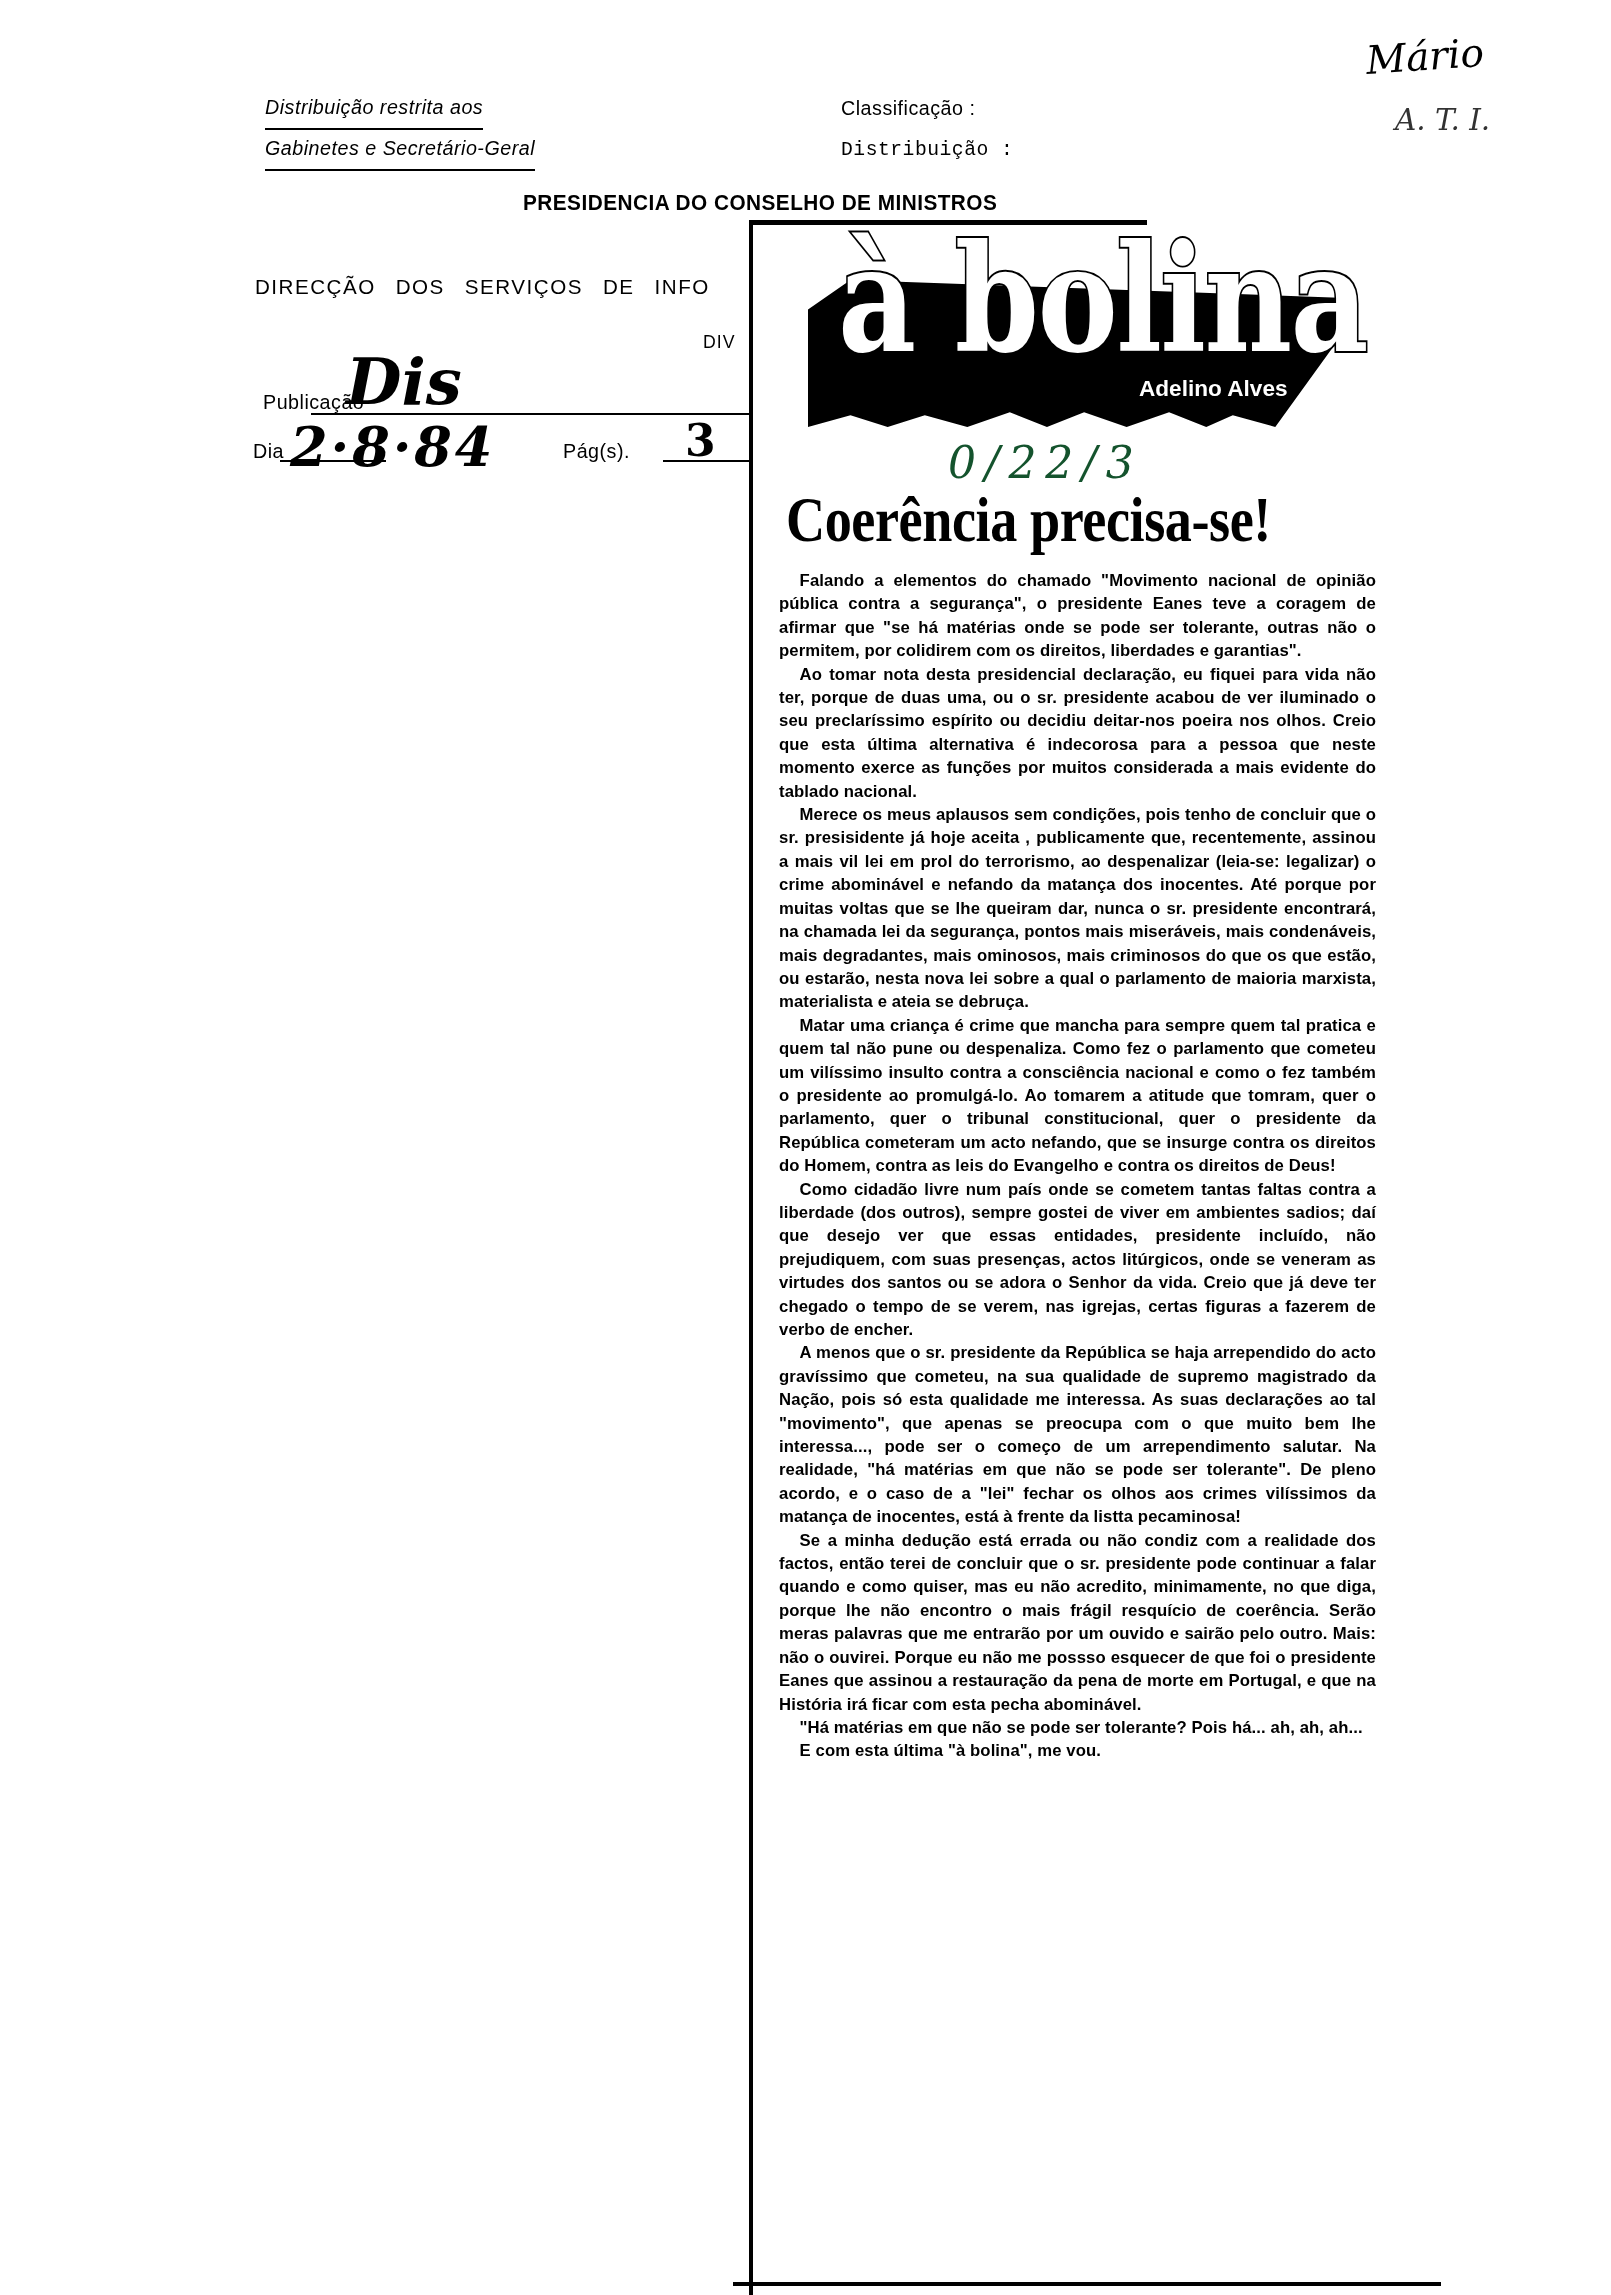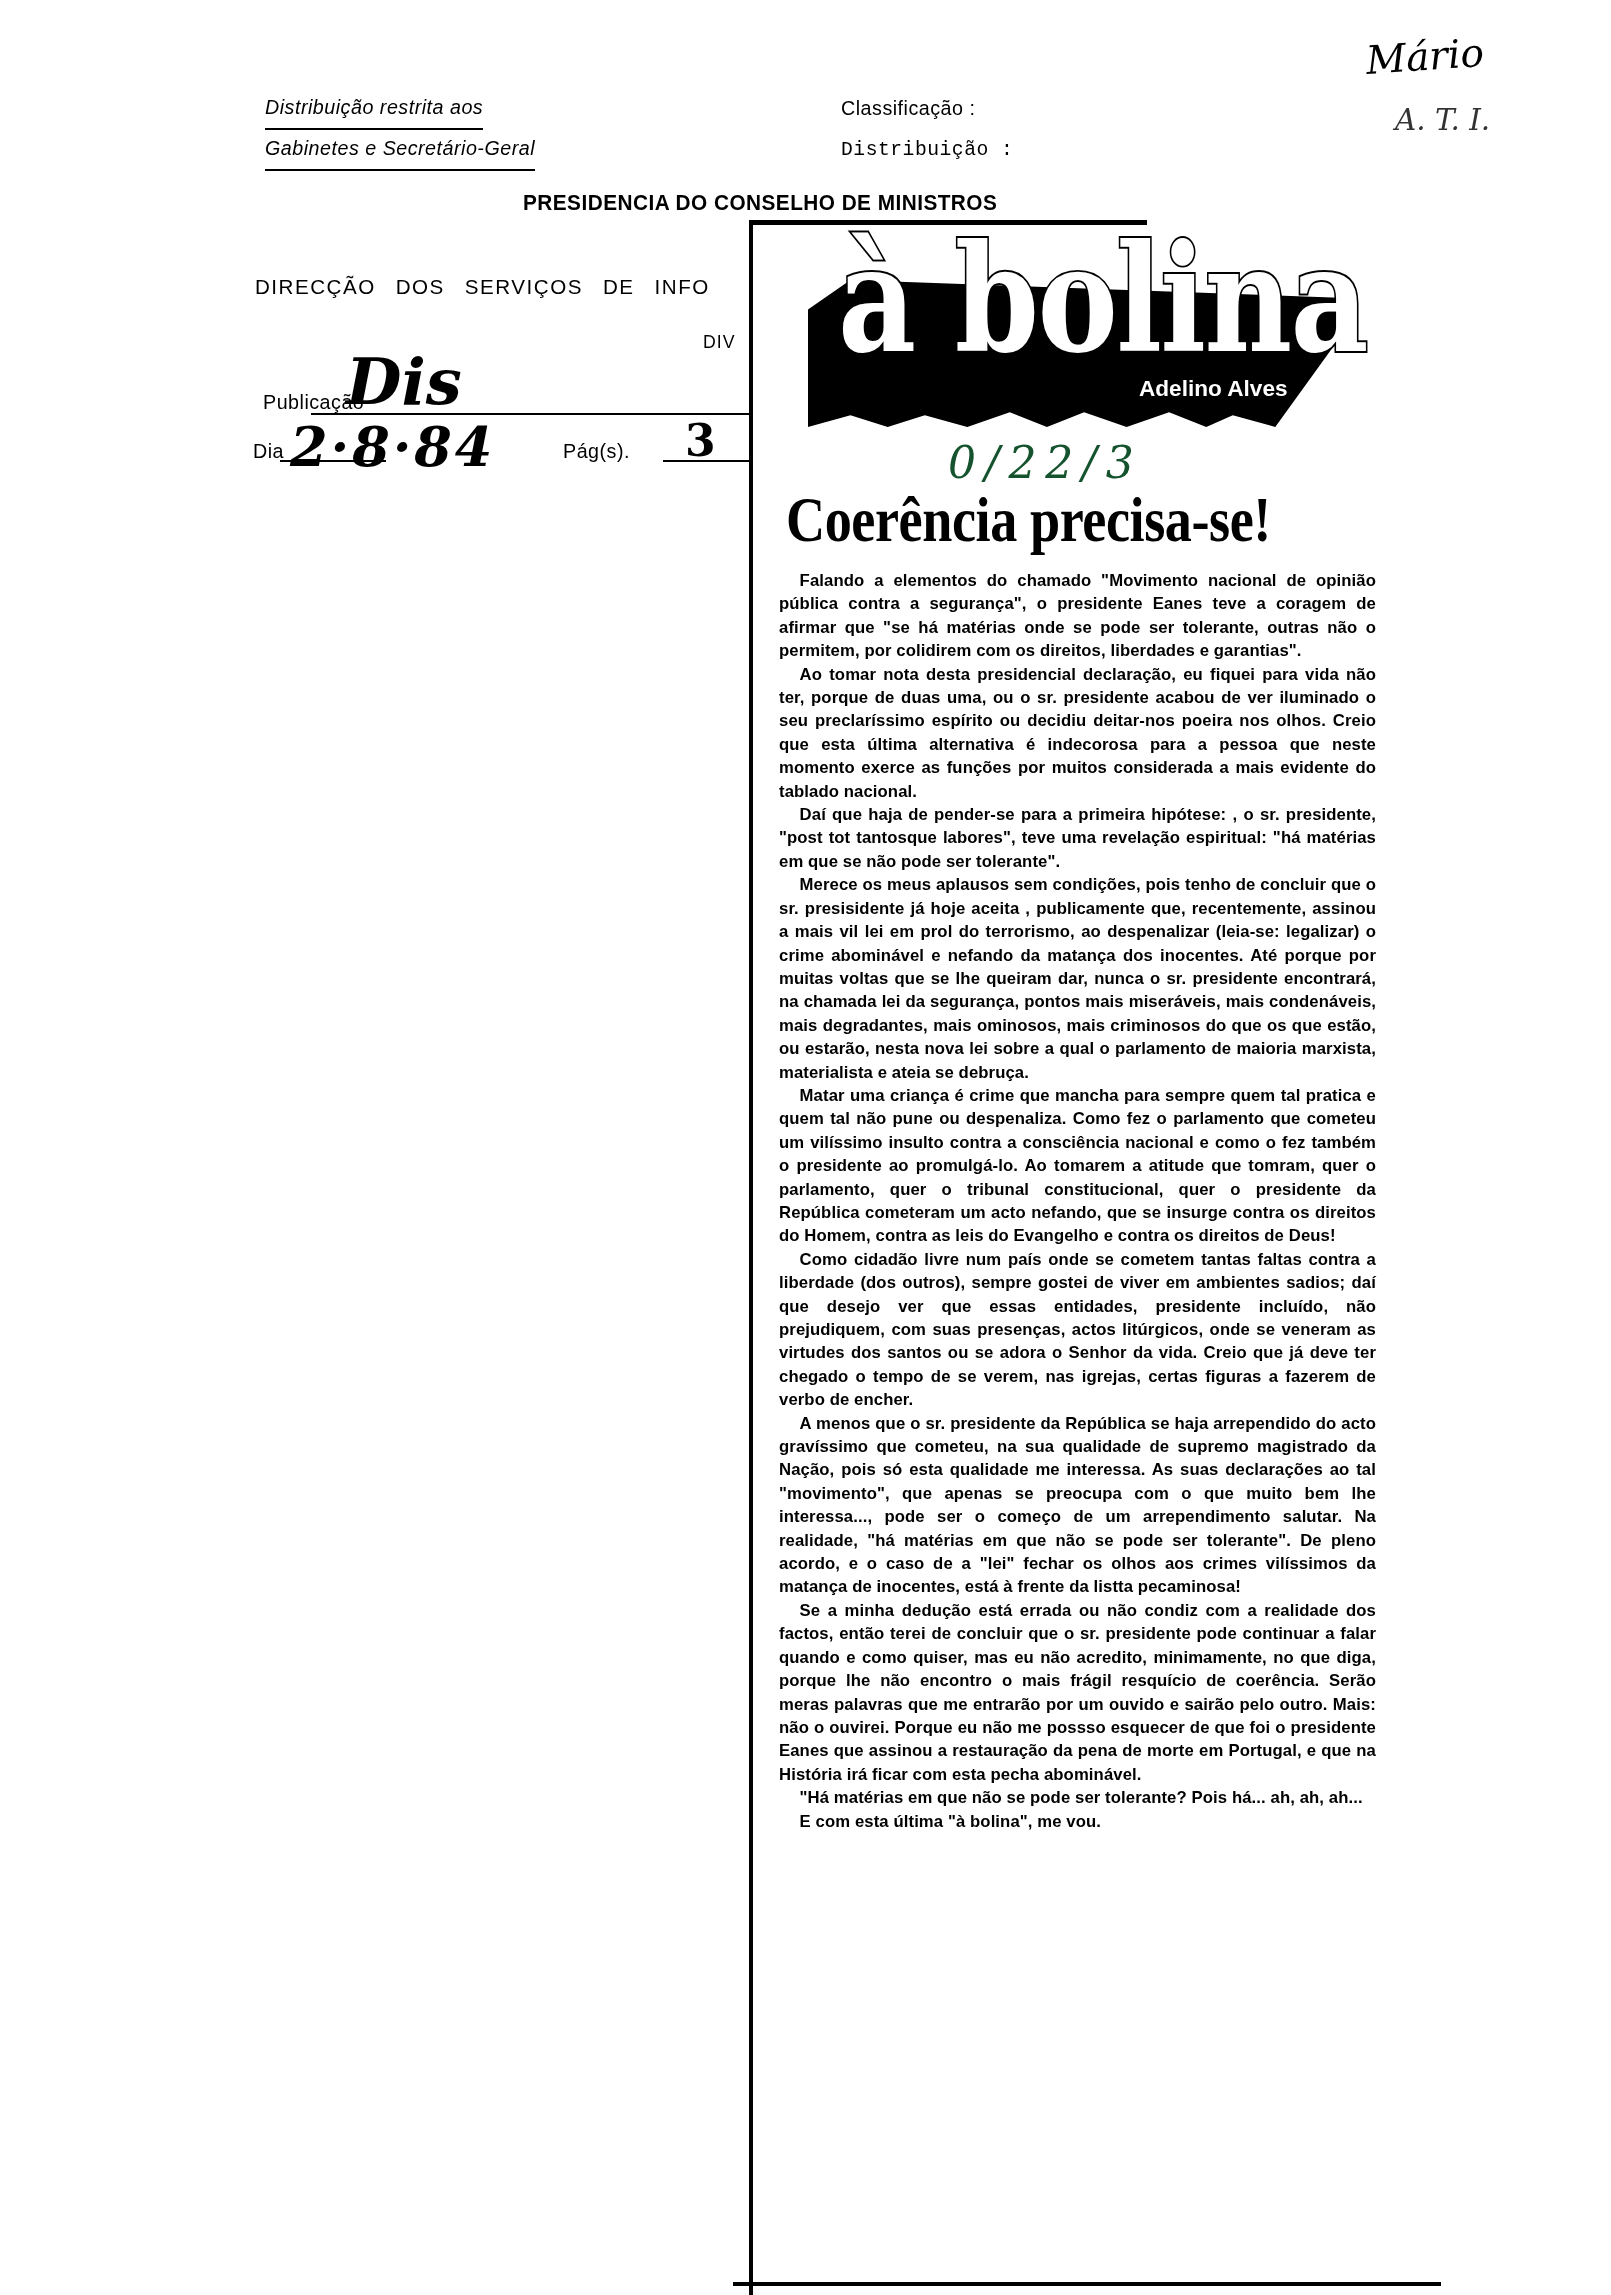--- a/index.html
+++ b/index.html
@@ -84,21 +84,20 @@
   <div class="mast-author">Adelino Alves</div>
 </div>
 
 <div class="handnum">0/22/3</div>
 
 <div class="headline">Coerência precisa-se!</div>
 
 <div class="body">
   <p>Falando a elementos do chamado "Movimento nacional de opinião pública contra a segurança", o presidente Eanes teve a coragem de afirmar que "se há matérias onde se pode ser tolerante, outras não o permitem, por colidirem com os direitos, liberdades e garantias".</p>
   <p>Ao tomar nota desta presidencial declaração, eu fiquei para vida não ter, porque de duas uma, ou o sr. presidente acabou de ver iluminado o seu preclaríssimo espírito ou decidiu deitar-nos poeira nos olhos. Creio que esta última alternativa é indecorosa para a pessoa que neste momento exerce as funções por muitos considerada a mais evidente do tablado nacional.</p>
-  <p>Daí que haja de pender-se para a primeira hipótese: , o sr. presidente, "post tot tantosque labores", teve uma revelação espiritual: "há matérias em que se não pode ser tolerante".</p>
   <p>Merece os meus aplausos sem condições, pois tenho de concluir que o sr. presisidente já hoje aceita , publicamente que, recentemente, assinou a mais vil lei em prol do terrorismo, ao despenalizar (leia-se: legalizar) o crime abominável e nefando da matança dos inocentes. Até porque por muitas voltas que se lhe queiram dar, nunca o sr. presidente encontrará, na chamada lei da segurança, pontos mais miseráveis, mais condenáveis, mais degradantes, mais ominosos, mais criminosos do que os que estão, ou estarão, nesta nova lei sobre a qual o parlamento de maioria marxista, materialista e ateia se debruça.</p>
   <p>Matar uma criança é crime que mancha para sempre quem tal pratica e quem tal não pune ou despenaliza. Como fez o parlamento que cometeu um vilíssimo insulto contra a consciência nacional e como o fez também o presidente ao promulgá-lo. Ao tomarem a atitude que tomram, quer o parlamento, quer o tribunal constitucional, quer o presidente da República cometeram um acto nefando, que se insurge contra os direitos do Homem, contra as leis do Evangelho e contra os direitos de Deus!</p>
   <p>Como cidadão livre num país onde se cometem tantas faltas contra a liberdade (dos outros), sempre gostei de viver em ambientes sadios; daí que desejo ver que essas entidades, presidente incluído, não prejudiquem, com suas presenças, actos litúrgicos, onde se veneram as virtudes dos santos ou se adora o Senhor da vida. Creio que já deve ter chegado o tempo de se verem, nas igrejas, certas figuras a fazerem de verbo de encher.</p>
   <p>A menos que o sr. presidente da República se haja arrependido do acto gravíssimo que cometeu, na sua qualidade de supremo magistrado da Nação, pois só esta qualidade me interessa. As suas declarações ao tal "movimento", que apenas se preocupa com o que muito bem lhe interessa..., pode ser o começo de um arrependimento salutar. Na realidade, "há matérias em que não se pode ser tolerante". De pleno acordo, e o caso de a "lei" fechar os olhos aos crimes vilíssimos da matança de inocentes, está à frente da listta pecaminosa!</p>
   <p>Se a minha dedução está errada ou não condiz com a realidade dos factos, então terei de concluir que o sr. presidente pode continuar a falar quando e como quiser, mas eu não acredito, minimamente, no que diga, porque lhe não encontro o mais frágil resquício de coerência. Serão meras palavras que me entrarão por um ouvido e sairão pelo outro. Mais: não o ouvirei. Porque eu não me possso esquecer de que foi o presidente Eanes que assinou a restauração da pena de morte em Portugal, e que na História irá ficar com esta pecha abominável.</p>
   <p>"Há matérias em que não se pode ser tolerante? Pois há... ah, ah, ah...</p>
   <p>E com esta última "à bolina", me vou.</p>
 </div>
 
 <div class="clip-bottom"></div>

